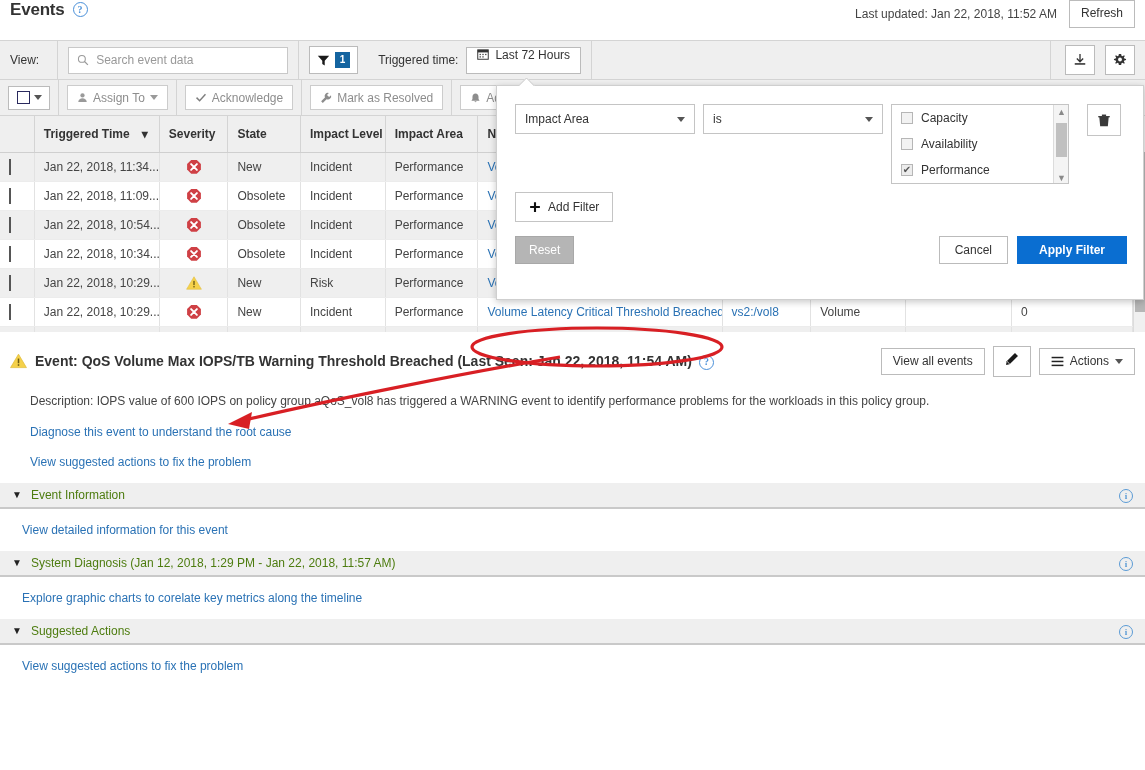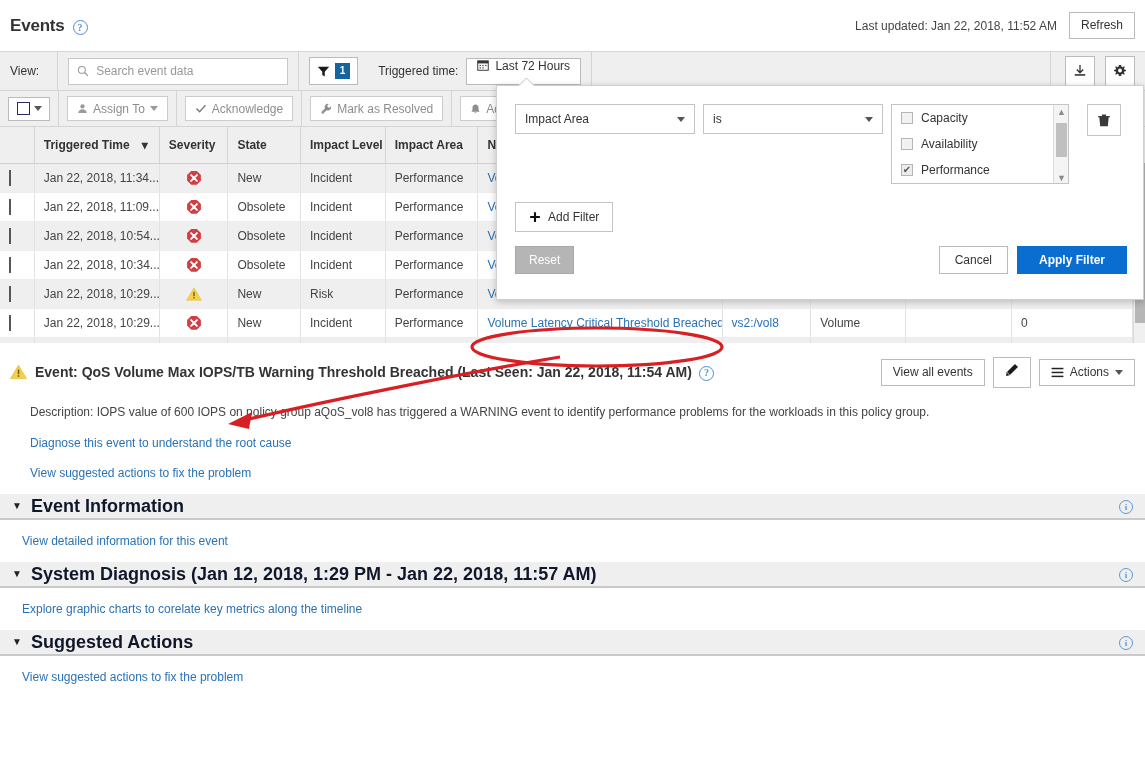--- a/index.html
+++ b/index.html
@@ -9,21 +9,21 @@
     background: #ffffff;
     font-family: "Liberation Sans", sans-serif;
     font-size: 12px;
     color: #333333;
     overflow: hidden;
   }
   .page { position: relative; width: 1145px; height: 770px; }
 
   
   .page-header {
-    height: 51px; display: flex; align-items: center;
+    height: 40px; display: flex; align-items: flex-start;
     padding: 0 10px 0 10px; position: relative;
   }
   .page-title {
     font-size: 17px; font-weight: bold; color: #333;
     letter-spacing: -0.2px;
   }
   .help-icon {
     display: inline-flex; align-items: center; justify-content: center;
     width: 15px; height: 15px; border-radius: 50%;
     border: 1.3px solid #4a90d9; color: #4a90d9;
@@ -197,21 +197,21 @@
   }
   .mscroll .mthumb {
     position:absolute; left:2px; top:18px; width:11px; height:34px; background:#c0c0c0;
   }
   .trash-btn {
     width:34px; height:32px; border:1px solid #c4c4c4; background:#fff;
     display:flex; align-items:center; justify-content:center; cursor:pointer;
     margin-left: 10px;
   }
   .addfilter {
-    margin: 18px 0 0 18px; background:#fff; border:1px solid #c4c4c4;
+    margin: 8px 0 0 18px; background:#fff; border:1px solid #c4c4c4;
     height:30px; display:inline-flex; align-items:center; gap:7px;
     padding: 0 13px; font-size:12px; color:#333; cursor:pointer;
   }
   .pop-foot {
     display:flex; align-items:center; padding: 14px 16px 0 18px;
   }
   .reset-btn {
     background:#b5b5b5; border:1px solid #a8a8a8; color:#fff;
     padding: 6px 13px; font-size:12px; cursor:pointer;
   }
@@ -243,21 +243,21 @@
     display:block; width: max-content;
   }
 
   
   .acc-head {
     background: #efefef; border-bottom: 2px solid #c9c9c9;
     height: 26px; display:flex; align-items:center; padding: 0 12px;
     margin-top: 14px; cursor:pointer;
   }
   .acc-chev { margin-right: 9px; color:#222; font-size:10px; line-height:1; }
-  .acc-title { font-size: 18px; font-weight: bold; color:#0f172a; }
+  .acc-title { font-size: 12px; font-weight: normal; color:#4d7c0f; }
   .acc-info { margin-left:auto; }
   .info-icon {
     display:inline-flex; align-items:center; justify-content:center;
     width:14px; height:14px; border-radius:50%;
     border:1.3px solid #5b9bd5; color:#5b9bd5; font-size:9px;
     font-family:"Liberation Serif", serif; font-weight:bold; line-height:1;
   }
   .acc-body { padding: 14px 0 0 22px; }
   .acc-link { font-size:12px; color:#2a72b5; cursor:pointer; width:max-content; }
 

